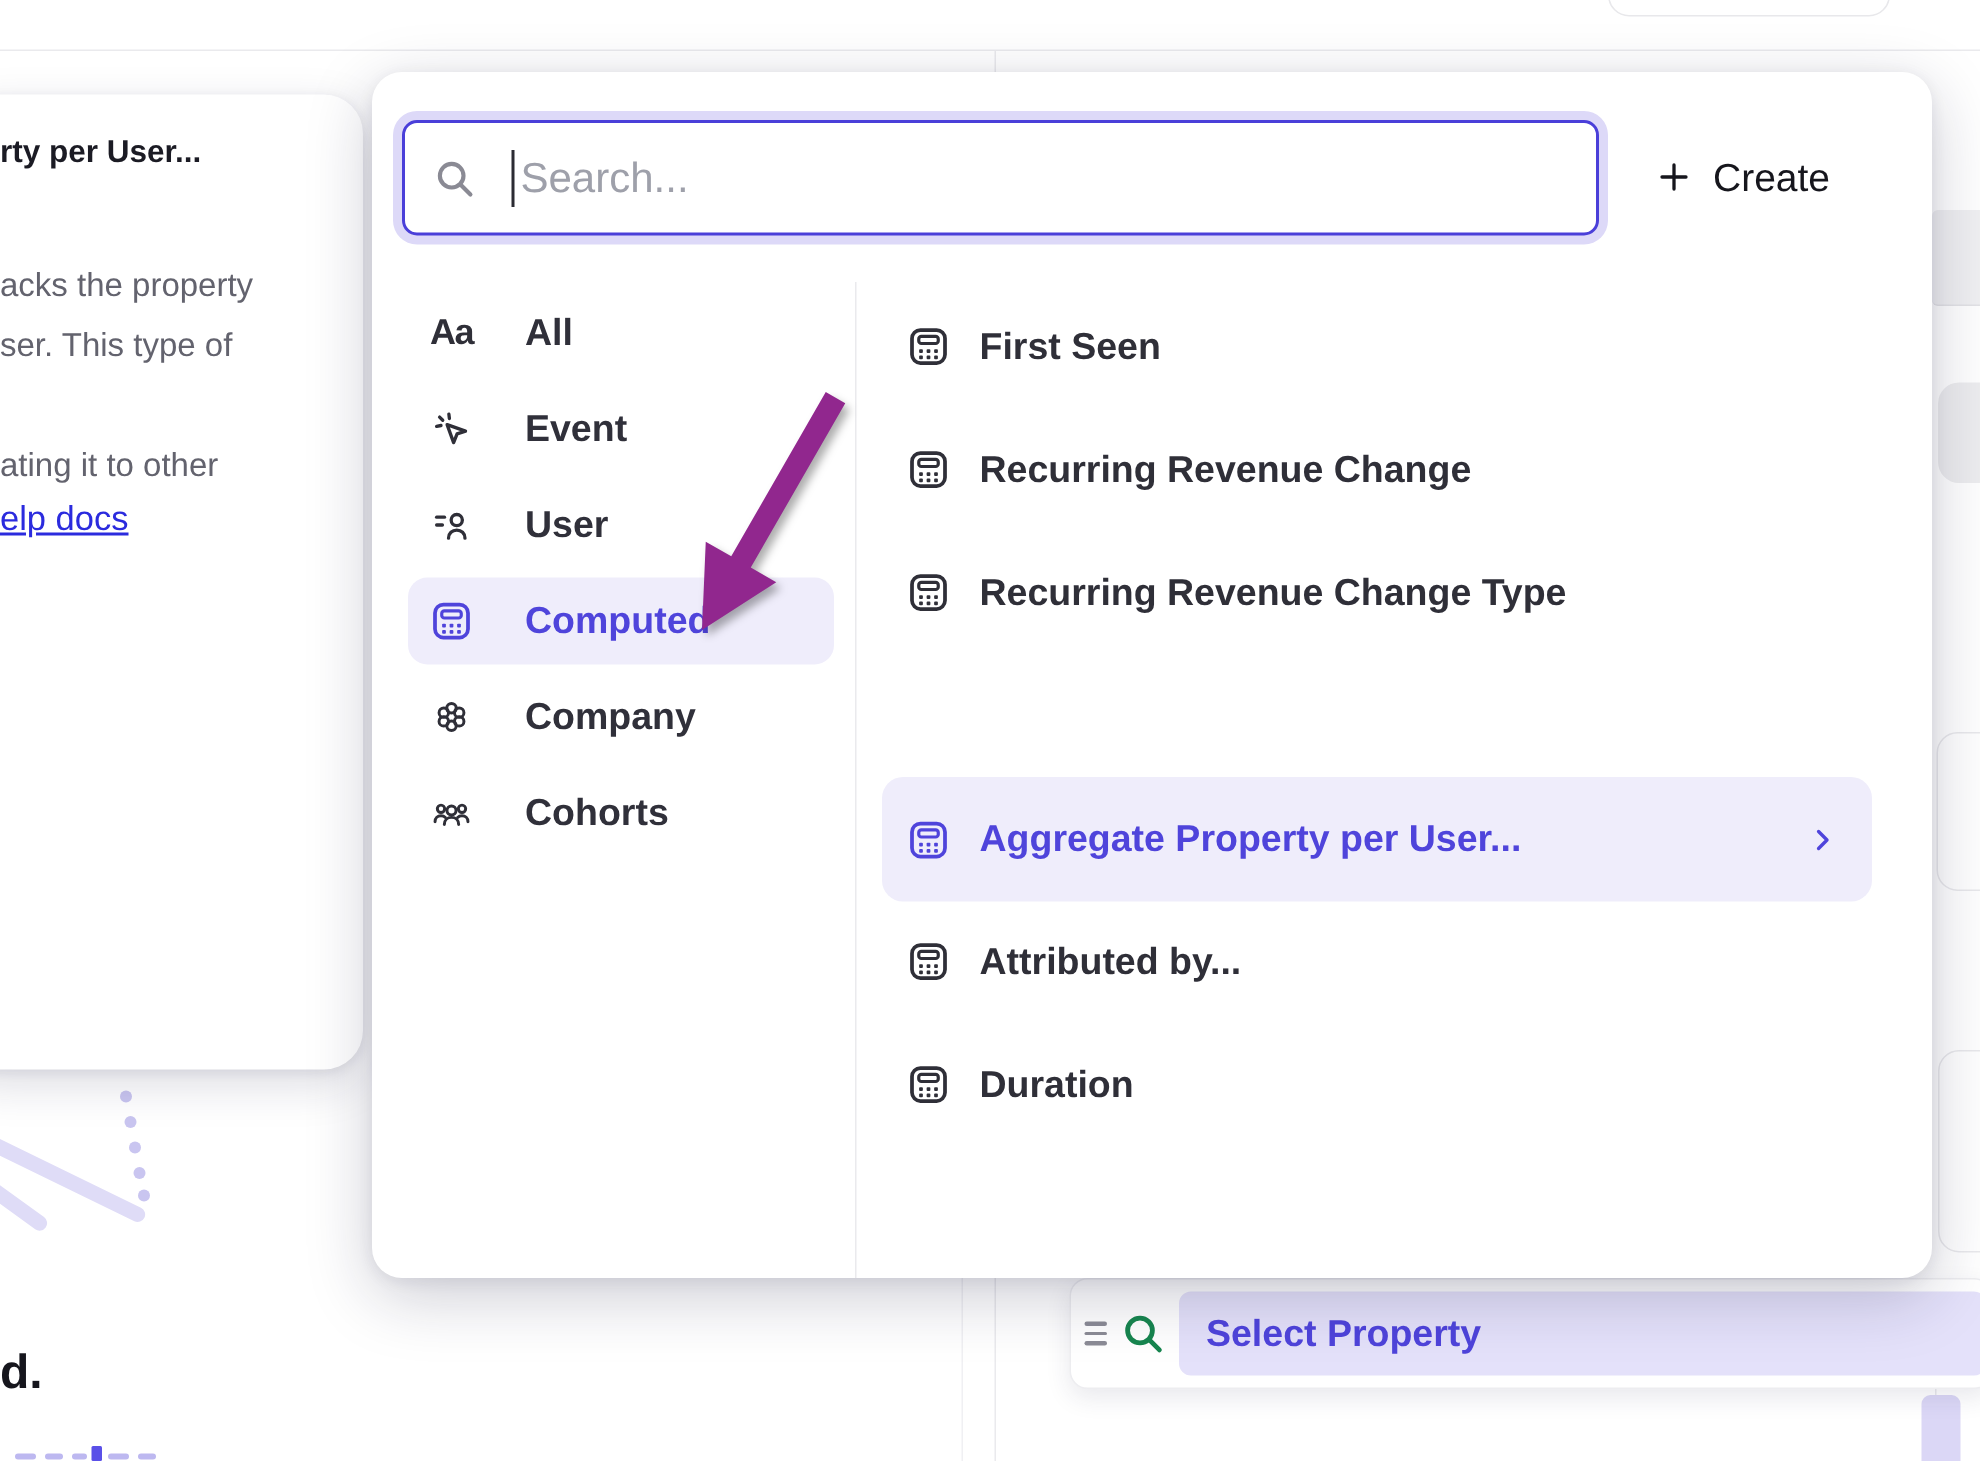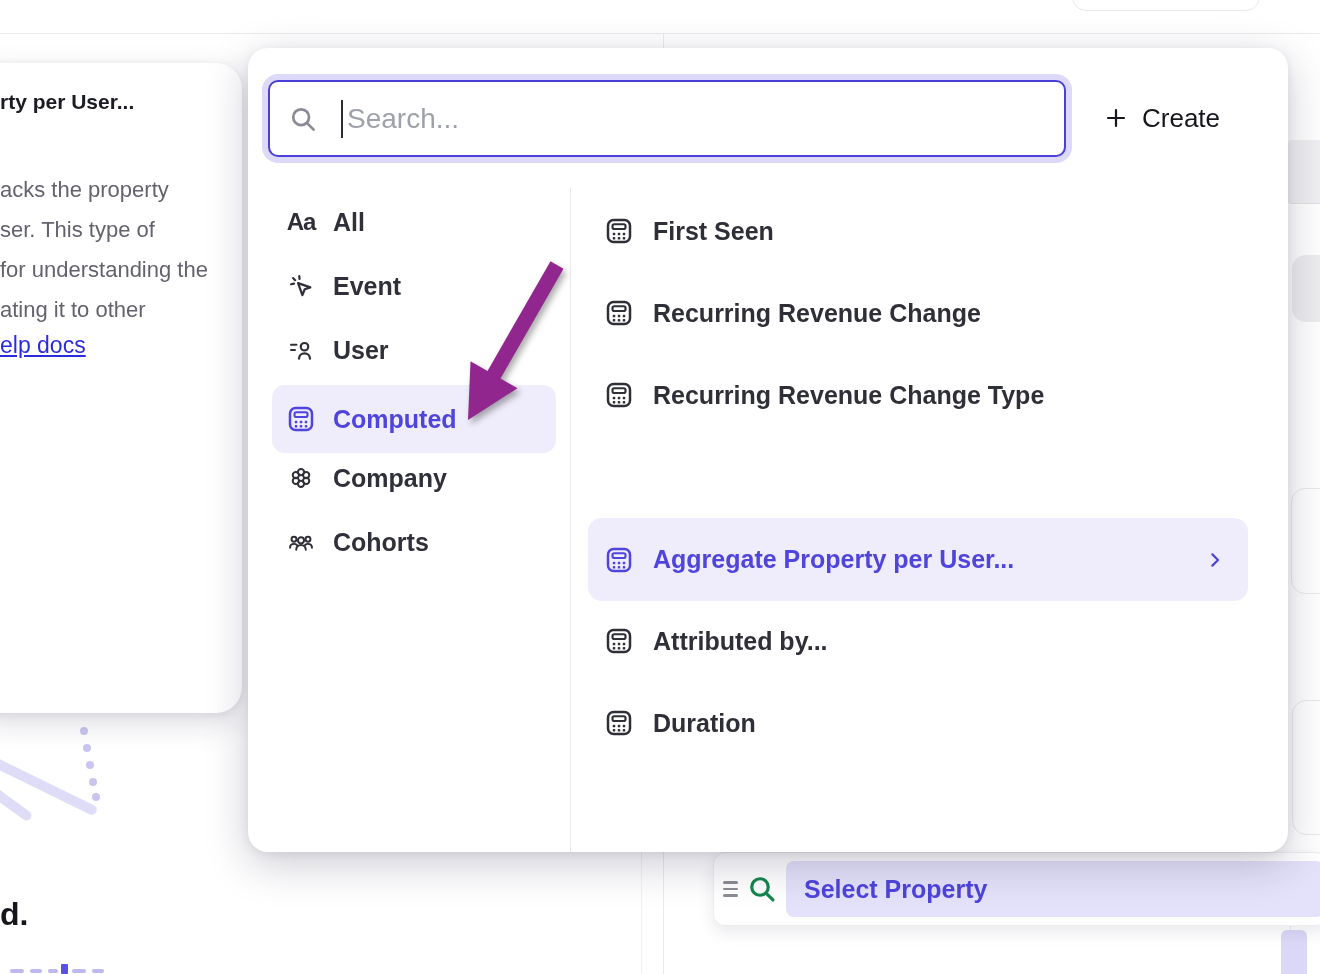--- a/index.html
+++ b/index.html
@@ -52,23 +52,23 @@
            box-shadow:0 12px 44px rgba(25,25,60,.22), 0 2px 10px rgba(25,25,60,.08);}
   .search-wrap{left:20px;top:32px;width:794px;height:73px;background:#fff;border:2.5px solid #4A3FD9;
                border-radius:10px;box-shadow:0 0 0 6px #DDD9F8;display:flex;align-items:center;}
   .search-glyph{margin-left:18px;flex:0 0 auto;}
   .caret{margin-left:23px;width:2px;height:38px;background:#2B2B33;}
   .search-placeholder{margin-left:4px;font-size:28px;color:#9EA0AA;}
   .create-btn{left:856px;top:52px;height:36px;display:flex;align-items:center;gap:14px;cursor:pointer;}
   .create-label{font-size:26px;font-weight:500;color:#16161D;}
   .pop-divider{left:322px;top:140px;width:1px;height:664px;background:#EAEAED;}
 
-  .cat-row{left:24px;width:284px;height:44px;display:flex;align-items:center;gap:17px;
+  .cat-row{left:24px;width:284px;height:44px;display:flex;align-items:center;gap:34px;
            padding-left:14px;box-sizing:border-box;border-radius:12px;cursor:pointer;}
-  .cat-row.selected{height:68px;background:#EFEDFB;border-radius:13px;}
+  .cat-row.selected{height:58px;background:#EFEDFB;border-radius:13px;}
   .cat-label{font-size:25px;font-weight:600;color:#30303A;}
   .cat-row.selected .cat-label{color:#4F44DB;}
   .icon-box{width:30px;height:30px;display:flex;align-items:center;justify-content:center;flex:0 0 auto;}
   .aa-glyph{font-size:24px;font-weight:700;color:#2F2F38;letter-spacing:-1px;}
 
   .item-row{left:340px;width:660px;height:56px;display:flex;align-items:center;gap:19px;
             padding-left:16px;box-sizing:border-box;border-radius:14px;cursor:pointer;}
   .item-row.selected{height:83px;background:#EFEDFB;}
   .item-label{font-size:25px;font-weight:600;color:#2F2F38;}
   .item-row.selected .item-label{color:#4F44DB;}
@@ -106,21 +106,20 @@
   <div class="abs cut-dash" style="left:30px;width:12px;"></div>
   <div class="abs cut-dash" style="left:48px;width:10px;"></div>
   <div class="abs cut-tall"></div>
   <div class="abs cut-dash" style="left:72px;width:14px;"></div>
   <div class="abs cut-dash" style="left:92px;width:12px;"></div>
 
   <div class="abs tooltip-card"></div>
   <div class="abs tooltip-title">rty per User...</div>
   <div class="abs tooltip-line tl1">acks the property</div>
   <div class="abs tooltip-line tl2">ser. This type of</div>
-  <div class="abs tooltip-line tl3">for understanding the</div>
   <div class="abs tooltip-line tl4">ating it to other</div>
   <a class="abs tooltip-link">elp docs</a>
 
   <div class="abs prop-card">
     <span class="menu-icon">
         <span></span>
         <span></span>
         <span></span>
       </span>
     <svg width="32" height="32" viewBox="0 0 24 24" style="margin-left:8px;">

